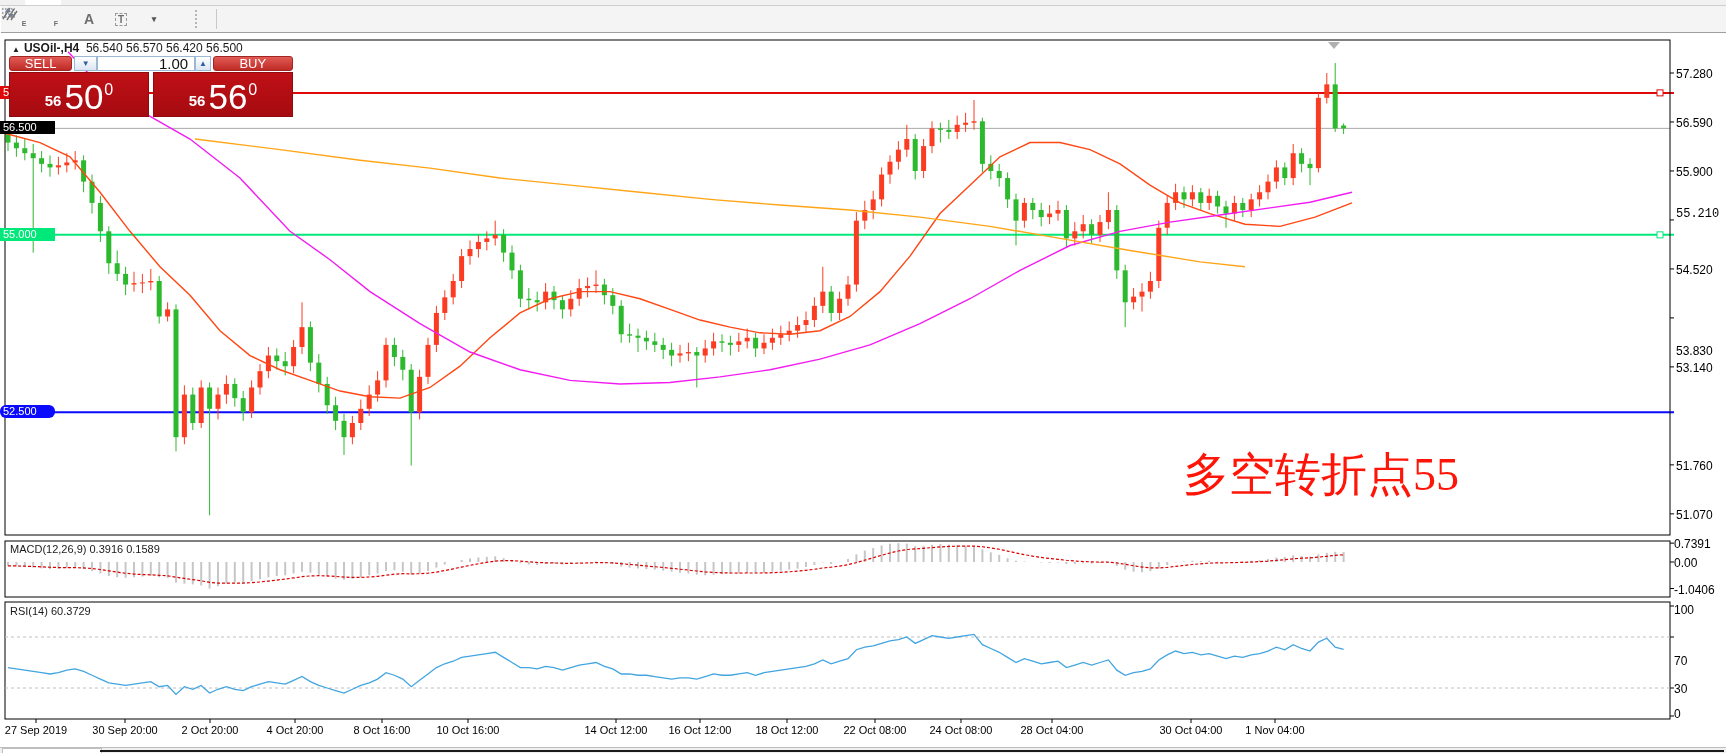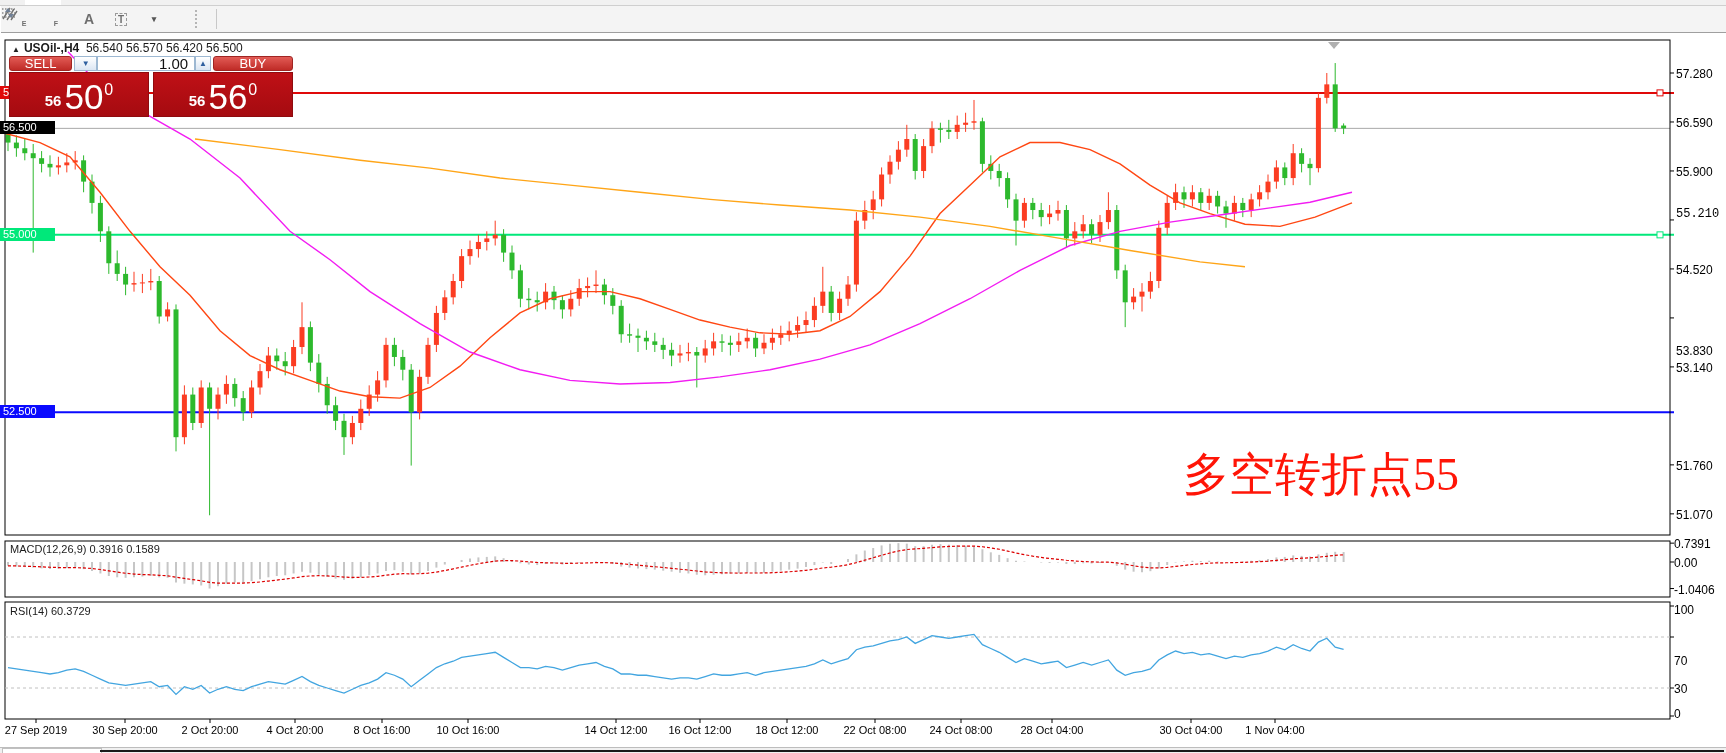--- a/index.html
+++ b/index.html
@@ -680,21 +680,21 @@
       <div class="axlab" style="left: 1676px; top: 115.983px;">56.590</div>
       <div class="axlab" style="left: 1676px; top: 164.966px;">55.900</div>
       <div class="axlab" style="left: 1676px; top: 207px; font-family: Liberation Mono, monospace;">55.210</div>
       <div class="axlab" style="left: 1676px; top: 262.932px;">54.520</div>
       <div class="axlab" style="left: 1676px; top: 311.916px; margin-top: 32px;">53.830</div>
       <div class="axlab" style="left: 1676px; top: 360.899px;">53.140</div>
       <div class="axlab" style="left: 1676px; top: 458.865px;">51.760</div>
       <div class="axlab" style="left: 1676px; top: 507.848px;">51.070</div>
       <div class="tag" style="left: 0px; top: 85.8772px; background: rgb(224, 9, 9);">57.000</div>
       <div class="tag" style="left: 0px; top: 227.857px; background: rgb(0, 232, 122);">55.000</div>
-      <div class="tag" style="left: 0px; top: 405.332px; background: rgb(10, 10, 255);">52.500</div>
+      <div class="tag" style="left: 0px; top: 405.332px; background: rgb(10, 10, 255); border-radius: 6px;">52.500</div>
       <div class="tag" style="left: 0px; top: 121.372px; background: rgb(0, 0, 0);">56.500</div>
       <div class="axlab" style="left: 1674px; top: 537.153px;">0.7391</div>
       <div class="axlab" style="left: 1674px; top: 556px;">0.00</div>
       <div class="axlab" style="left: 1674px; top: 582.535px;">-1.0406</div>
       <div class="axlab" style="left: 1674px; top: 603px;">100</div>
       <div class="axlab" style="left: 1674px; top: 654px;">70</div>
       <div class="axlab" style="left: 1674px; top: 682px;">30</div>
       <div class="axlab" style="left: 1674px; top: 707px;">0</div>
       <div class="datelab" style="left: 36px; top: 724px;">27 Sep 2019</div>
       <div class="datelab" style="left: 125px; top: 724px;">30 Sep 20:00</div>

